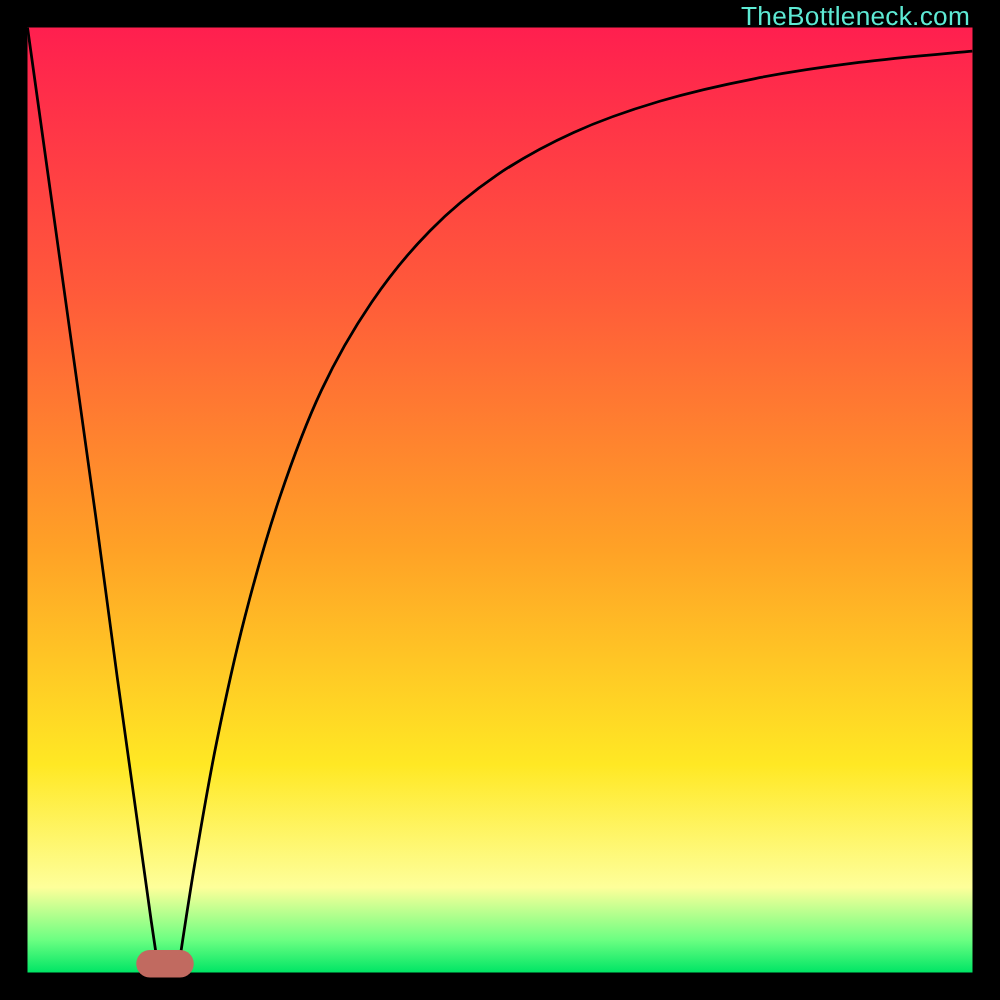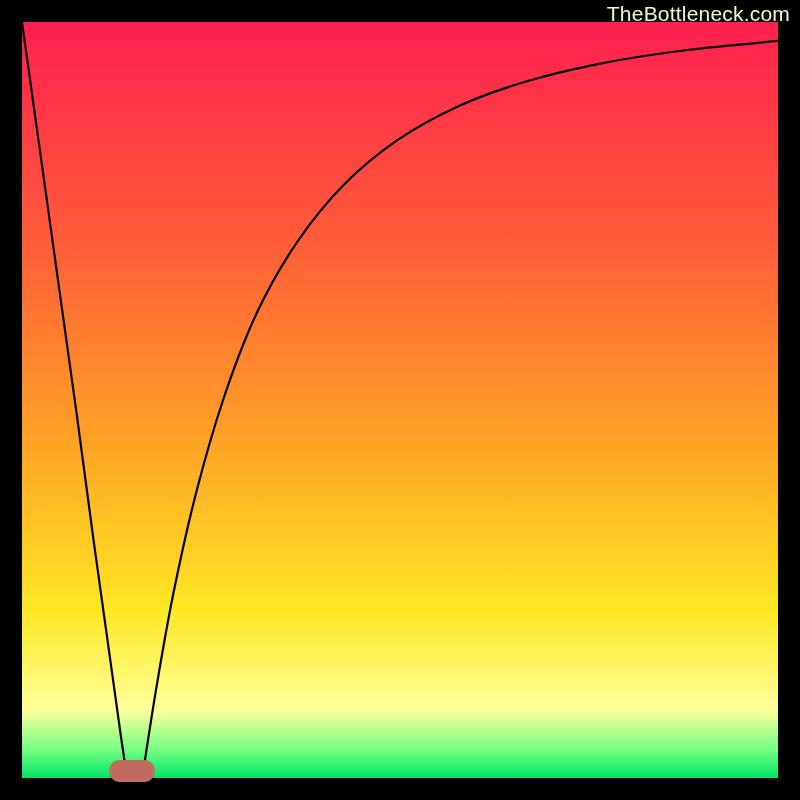--- a/index.html
+++ b/index.html
@@ -33,22 +33,22 @@
       var(--c-mid) 55%,
       var(--c-lower) 78%,
       var(--c-pale) 91%,
       var(--c-green1) 96.5%,
       var(--c-green2) 100%
     );
   }
   .watermark {
     position: absolute;
     top: 2px;
-    right: 10px;
-    color: #fef9c3;
+    right: 24px;
+    color: #5eead4;
     font-size: 21px;
     font-weight: 500;
     letter-spacing: 0.2px;
     user-select: none;
   }
   svg.curve {
     position: absolute;
     left: 0;
     top: 0;
     width: 756px;

